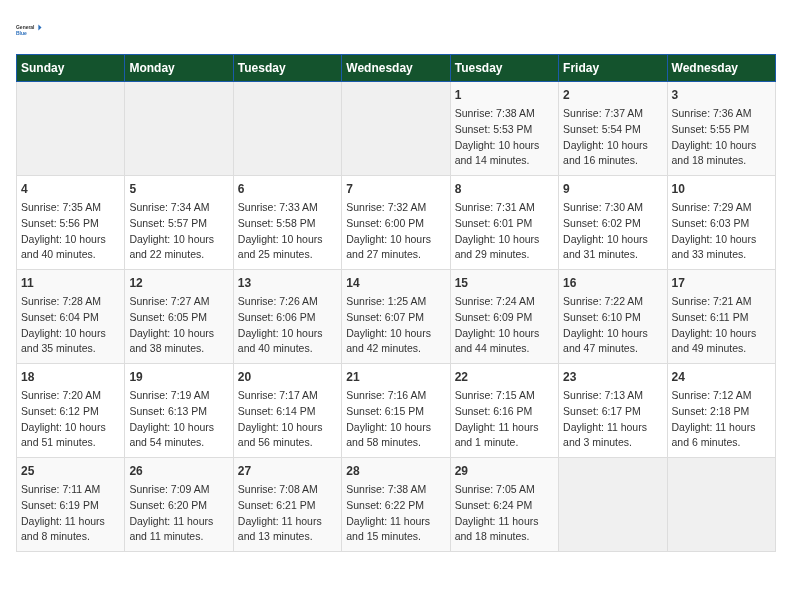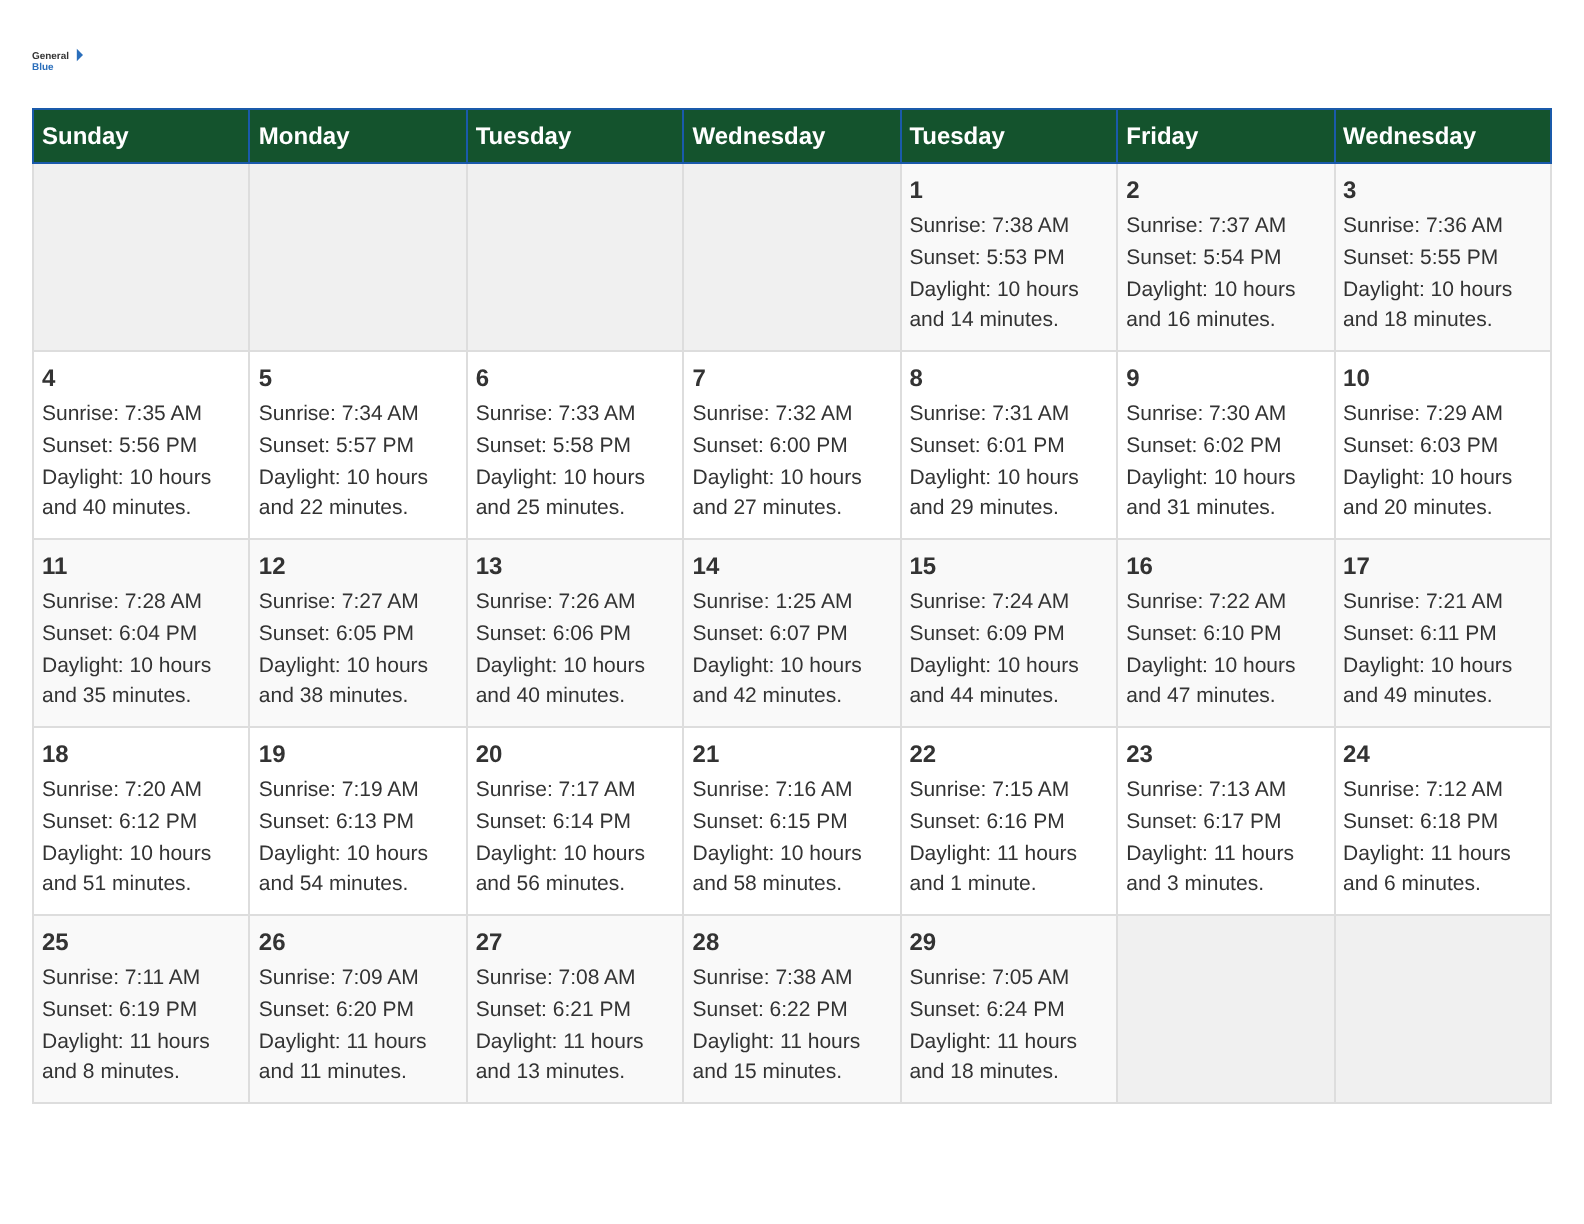--- a/index.html
+++ b/index.html
@@ -185,21 +185,21 @@
           <div class="day-info">Sunrise: 7:30 AM</div>
           <div class="day-info">Sunset: 6:02 PM</div>
           <div class="day-info">Daylight: 10 hours</div>
           <div class="day-info">and 31 minutes.</div>
         </td>
         <td>
           <span class="day-num">10</span>
           <div class="day-info">Sunrise: 7:29 AM</div>
           <div class="day-info">Sunset: 6:03 PM</div>
           <div class="day-info">Daylight: 10 hours</div>
-          <div class="day-info">and 20 minutes.</div>
+          <div class="day-info">and 33 minutes.</div>
         </td>
       </tr>
       <tr>
         <td>
           <span class="day-num">11</span>
           <div class="day-info">Sunrise: 7:28 AM</div>
           <div class="day-info">Sunset: 6:04 PM</div>
           <div class="day-info">Daylight: 10 hours</div>
           <div class="day-info">and 35 minutes.</div>
         </td>
@@ -285,21 +285,21 @@
         <td>
           <span class="day-num">23</span>
           <div class="day-info">Sunrise: 7:13 AM</div>
           <div class="day-info">Sunset: 6:17 PM</div>
           <div class="day-info">Daylight: 11 hours</div>
           <div class="day-info">and 3 minutes.</div>
         </td>
         <td>
           <span class="day-num">24</span>
           <div class="day-info">Sunrise: 7:12 AM</div>
-          <div class="day-info">Sunset: 6:18 PM</div>
+          <div class="day-info">Sunset: 2:18 PM</div>
           <div class="day-info">Daylight: 11 hours</div>
           <div class="day-info">and 6 minutes.</div>
         </td>
       </tr>
       <tr>
         <td>
           <span class="day-num">25</span>
           <div class="day-info">Sunrise: 7:11 AM</div>
           <div class="day-info">Sunset: 6:19 PM</div>
           <div class="day-info">Daylight: 11 hours</div>

